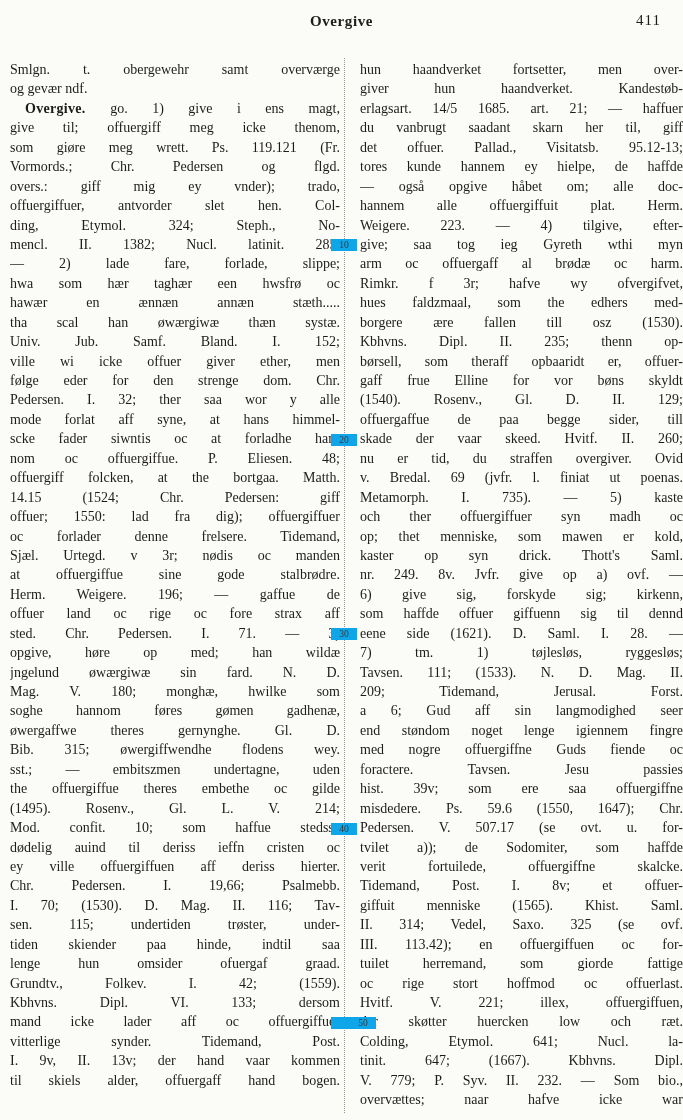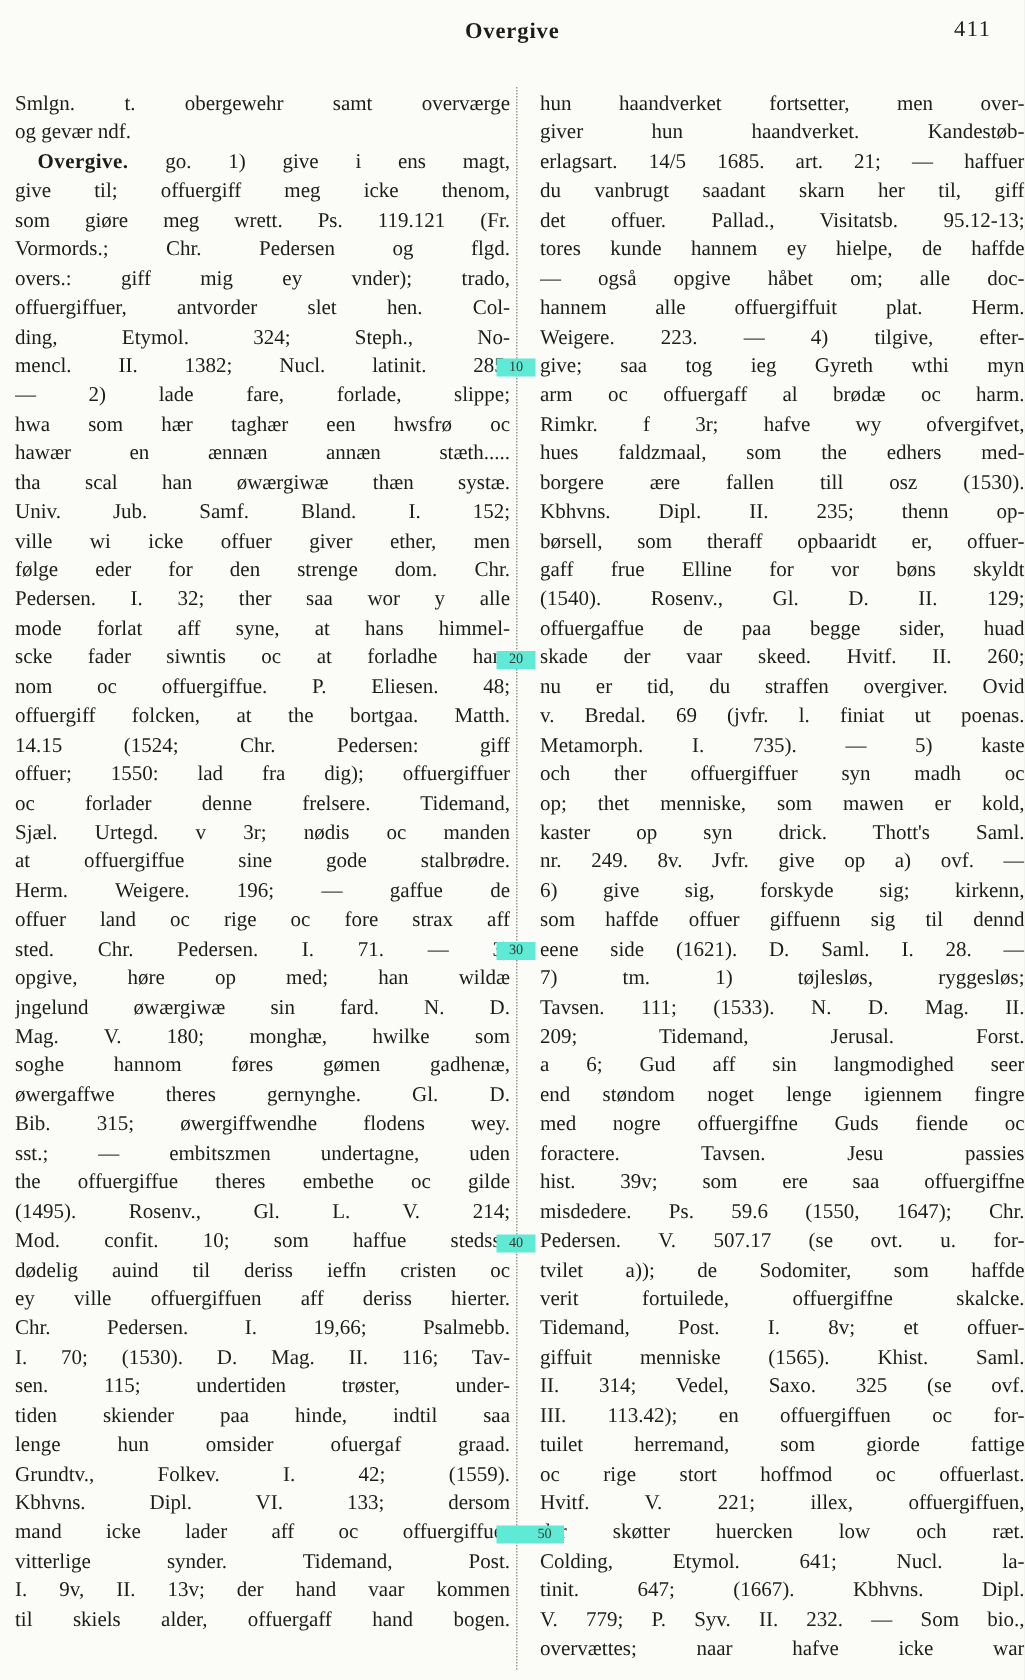--- a/index.html
+++ b/index.html
@@ -51,21 +51,21 @@
     height: 1055px; width: 0;
     border-left: 1px dotted #99978e;
   }
   .gutter-num {
     position: absolute;
     left: 331px; width: 26px;
     text-align: center;
     font-size: 9.5px;
     line-height: 12px;
     color: #3a3936;
-    background: #5eead4;
+    background: #0ea5e9;
   }
 </style>
 </head>
 <body>
 
 <div class="page">
   <div class="running-title">Overgive</div>
   <div class="page-number">411</div>
   <div class="divider"></div>
   <div class="text-col" id="col-left">
@@ -135,21 +135,21 @@
       <div class="line">Weigere. 223. — 4) tilgive, efter-</div>
       <div class="line">give; saa tog ieg Gyreth wthi myn</div>
       <div class="line">arm oc offuergaff al brødæ oc harm.</div>
       <div class="line">Rimkr. f 3r; hafve wy ofvergifvet,</div>
       <div class="line">hues faldzmaal, som the edhers med-</div>
       <div class="line">borgere ære fallen till osz (1530).</div>
       <div class="line">Kbhvns. Dipl. II. 235; thenn op-</div>
       <div class="line">børsell, som theraff opbaaridt er, offuer-</div>
       <div class="line">gaff frue Elline for vor bøns skyldt</div>
       <div class="line">(1540). Rosenv., Gl. D. II. 129;</div>
-      <div class="line">offuergaffue de paa begge sider, huad</div>
+      <div class="line">offuergaffue de paa begge sider, till</div>
       <div class="line">skade der vaar skeed. Hvitf. II. 260;</div>
       <div class="line">nu er tid, du straffen overgiver. Ovid</div>
       <div class="line">v. Bredal. 69 (jvfr. l. finiat ut poenas.</div>
       <div class="line">Metamorph. I. 735). — 5) kaste</div>
       <div class="line">och ther offuergiffuer syn madh oc</div>
       <div class="line">op; thet menniske, som mawen er kold,</div>
       <div class="line">kaster op syn drick. Thott's Saml.</div>
       <div class="line">nr. 249. 8v. Jvfr. give op a) ovf. —</div>
       <div class="line">6) give sig, forskyde sig; kirkenn,</div>
       <div class="line">som haffde offuer giffuenn sig til dennd</div>

